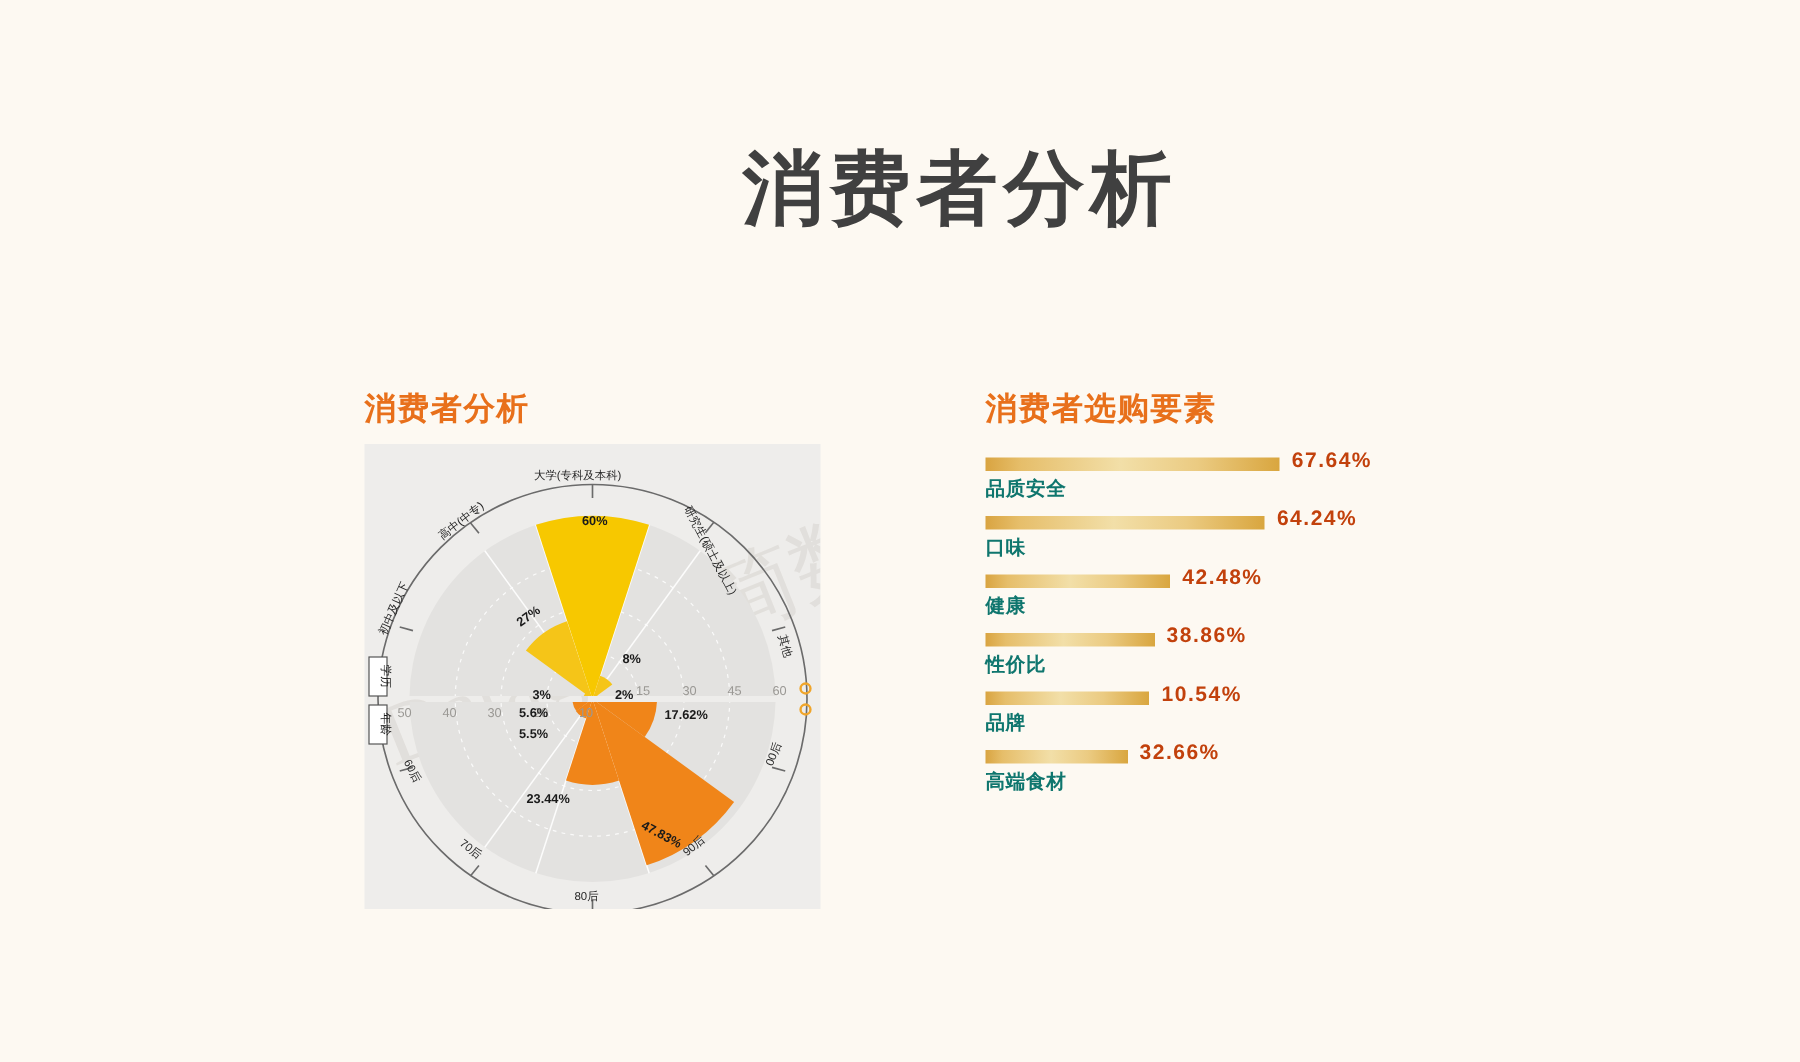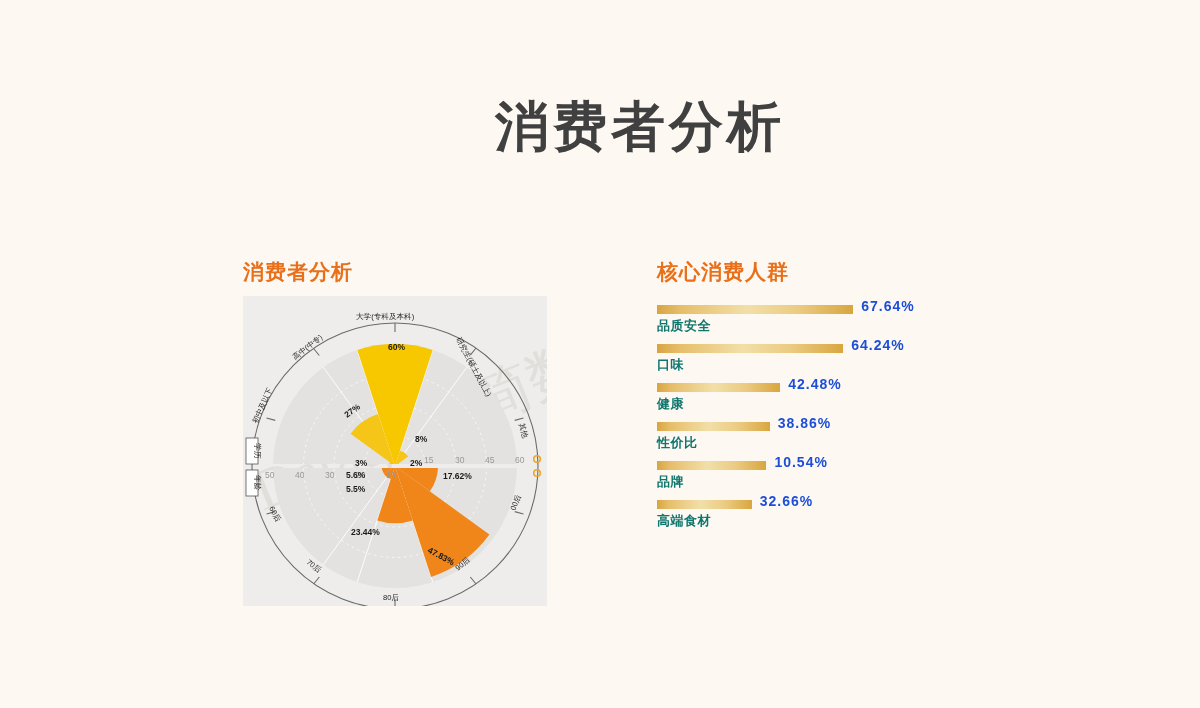--- a/index.html
+++ b/index.html
@@ -48,38 +48,38 @@
     width:470px;height:312px;
   }
   .bar-row{position:relative;height:39px;}
   .bar-track{position:absolute;left:0;top:5px;height:9px;}
   .bar-fill{
     height:9px;width:100%;
     background:linear-gradient(90deg,#D9A441 0%,#E6BE6A 12%,#F2DFA8 46%,#EBCB82 72%,#D9A63F 100%);
   }
   .bar-value{
     position:absolute;top:-2px;
-    font-size:14px;font-weight:bold;color:#1d4ed8;
+    font-size:14px;font-weight:bold;color:#c2410c;
     letter-spacing:1px;
     white-space:nowrap;
   }
   .bar-label{
     position:absolute;left:0;top:17px;
     font-size:13px;font-weight:bold;color:#0f766e;
     letter-spacing:0.5px;
     white-space:nowrap;
   }
 </style>
 </head>
 <body>
 
 <div id="page-title">消费者分析</div>
 
 <div class="section-heading" id="heading-left">消费者分析</div>
-<div class="section-heading" id="heading-right">核心消费人群</div>
+<div class="section-heading" id="heading-right">消费者选购要素</div>
 
 <div id="rose-panel">
   <svg id="rose-svg" width="304" height="310" viewBox="0 0 304 310">
     <defs>
       <clipPath id="clip-top">
           <rect x="0" y="0" width="304" height="168"></rect>
         </clipPath>
       <clipPath id="clip-bot">
           <rect x="0" y="172" width="304" height="138"></rect>
         </clipPath>

